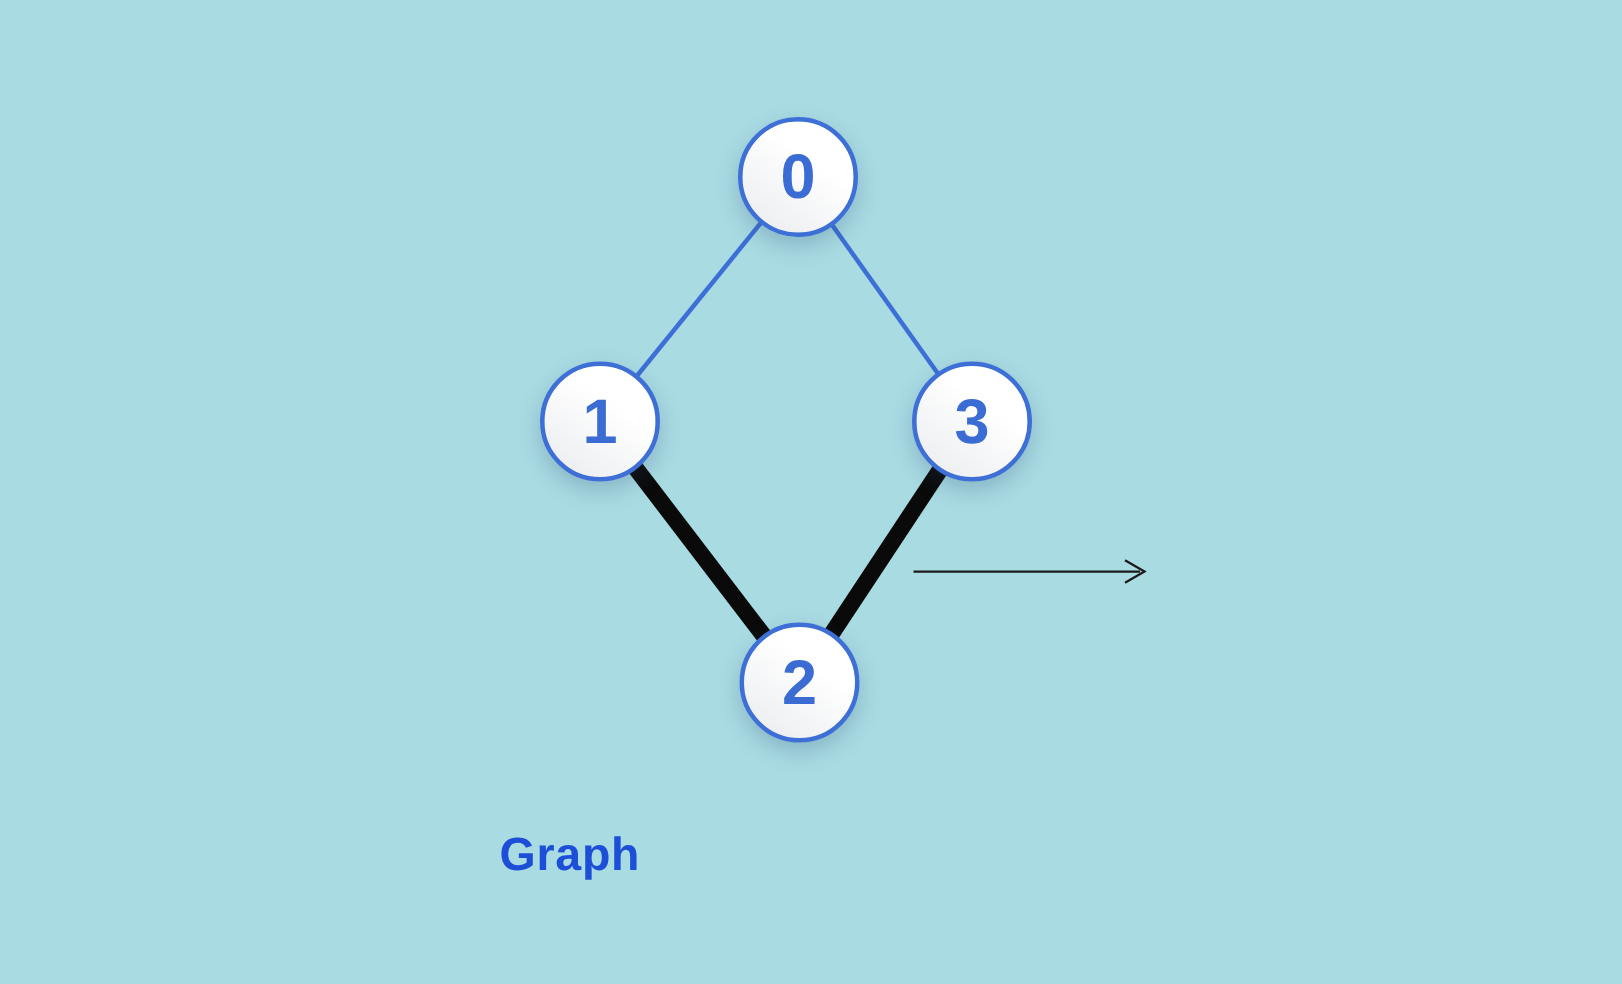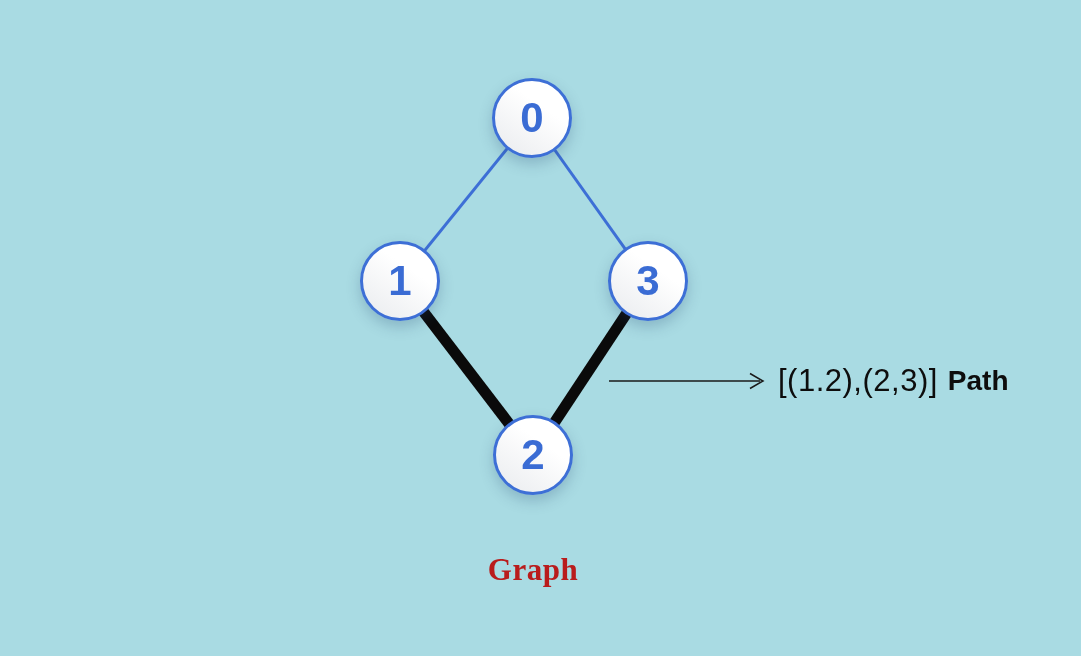--- a/index.html
+++ b/index.html
@@ -63,26 +63,25 @@
   .annotation .path-label {
     font-size: 28px;
     font-weight: bold;
     margin-left: 10px;
   }
   .diagram-title {
     position: absolute;
     left: 333px;
     top: 552px;
     width: 400px;
-    text-align: center;
+    text-align: left;
     font-size: 31px;
     font-weight: bold;
-    color: #b91c1c;
+    color: #1d4ed8;
     letter-spacing: 0.5px;
-    font-family: Liberation Serif, serif;
   }
 </style>
 </head>
 <body>
 
 <div class="canvas">
 
   <svg class="edge-layer" width="1081" height="656" viewBox="0 0 1081 656">
 
     <line x1="532" y1="118" x2="400" y2="281" stroke="#3d6fd6" stroke-width="3"></line>
@@ -101,20 +100,16 @@
   <div class="node node-1">
     <span class="node-label">1</span>
   </div>
   <div class="node node-3">
     <span class="node-label">3</span>
   </div>
   <div class="node node-2">
     <span class="node-label">2</span>
   </div>
 
-  <div class="annotation">
-    <span class="tuple">[(1.2),(2,3)]</span>
-    <span class="path-label">Path</span>
-  </div>
 
   <div class="diagram-title">Graph</div>
 
 </div>
 
 </body></html>

